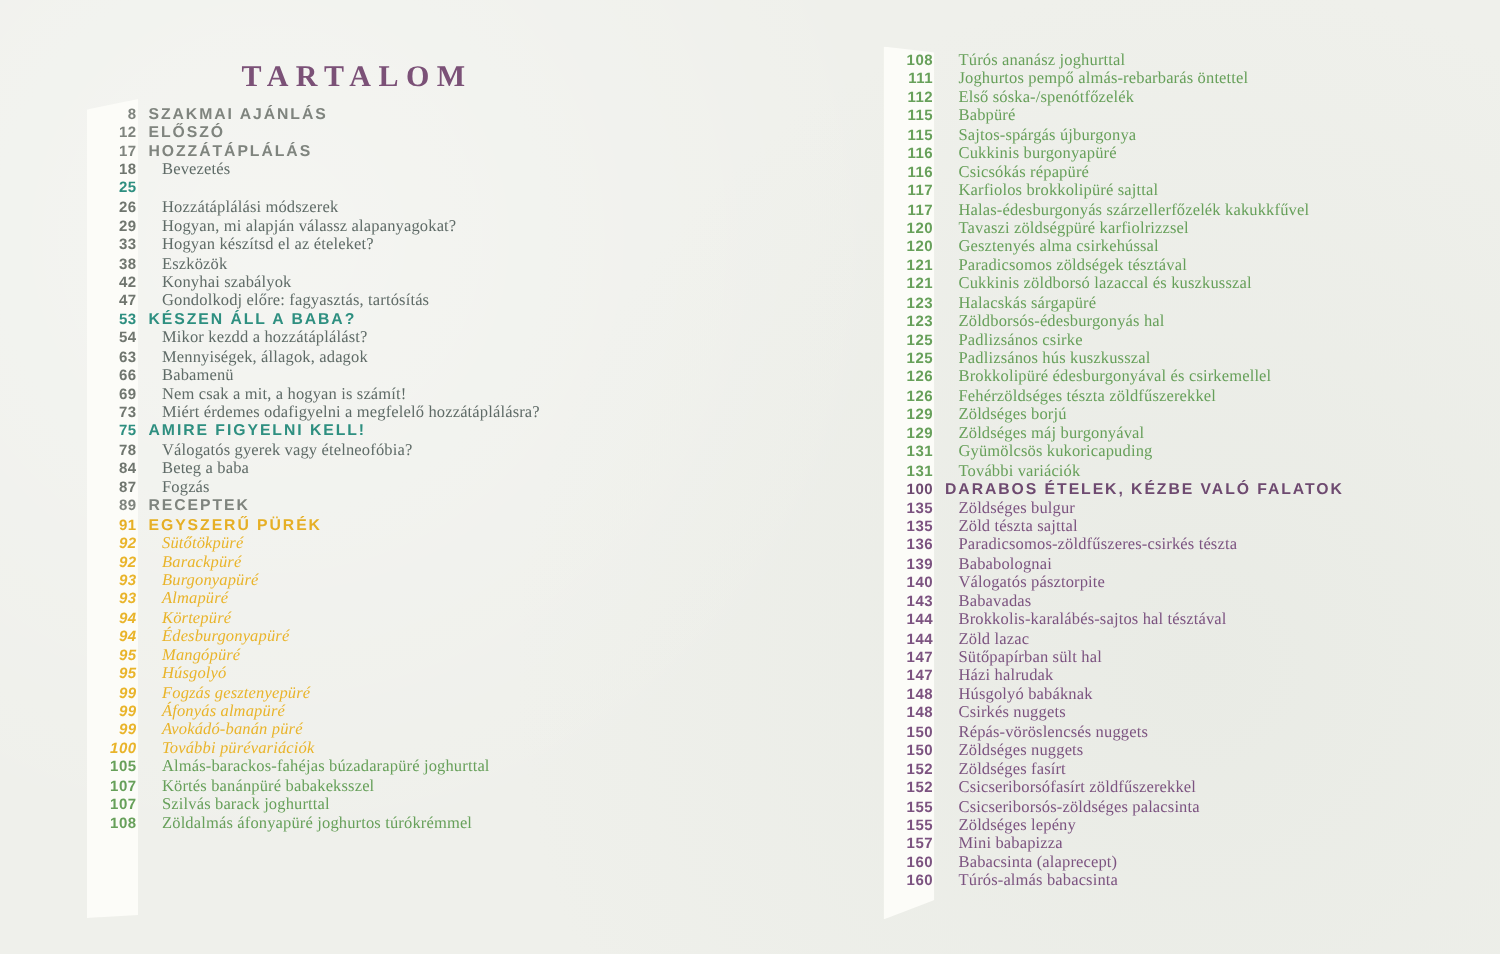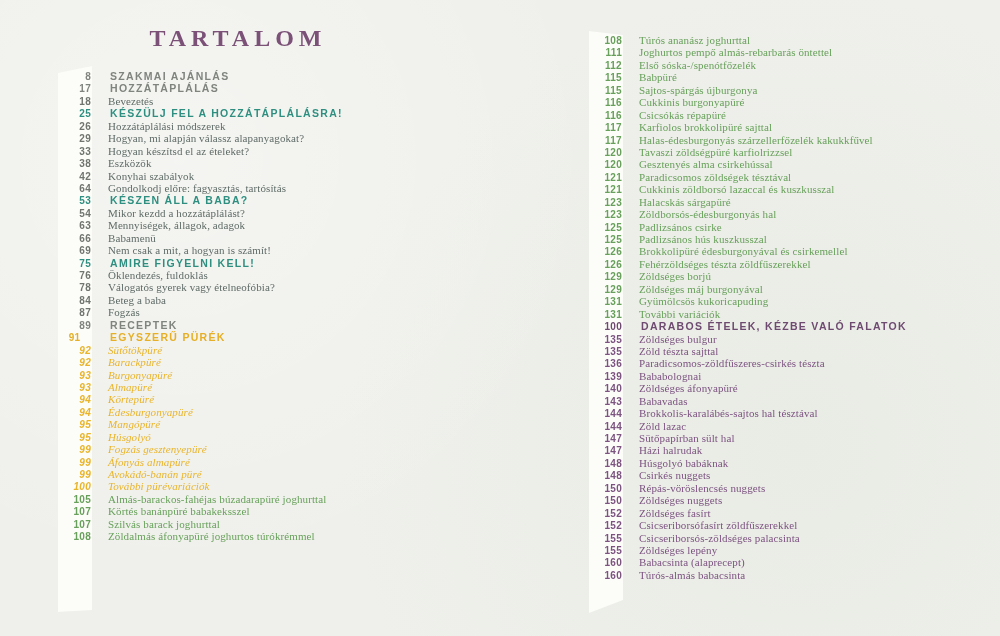--- a/index.html
+++ b/index.html
@@ -5,24 +5,24 @@
   html,body{margin:0;padding:0;}
   body{
     width:1000px;height:636px;position:relative;overflow:hidden;
     background:#eff0eb;
     background-image:
       radial-gradient(circle at 18% 25%, rgba(255,255,255,.35), rgba(255,255,255,0) 45%),
       radial-gradient(circle at 80% 70%, rgba(222,226,218,.35), rgba(222,226,218,0) 50%);
     font-family:"Liberation Sans", sans-serif;
   }
   .page-title{
-    position:absolute;left:60px;top:25px;width:356px;
+    position:absolute;left:60px;top:40px;width:356px;
     text-align:center;
     font-family:"Liberation Serif", serif;
-    font-size:24px;letter-spacing:5px;
+    font-size:20px;letter-spacing:5px;
     color:#7b5177;font-weight:600;
   }
   .ribbon{
     position:absolute;background:#fcfcf8;
     box-shadow:0 0 2px rgba(0,0,0,0.04);
   }
   .ribbon.left{
     left:58px;top:66px;width:34px;height:546px;
     clip-path:polygon(0 7px,100% 0,100% calc(100% - 2px),0 100%);
   }
@@ -33,32 +33,32 @@
   .toc-col{position:absolute;}
   .toc-col.left{left:58px;top:70px;}
   .toc-col.right{left:589px;top:34px;}
   .row{display:flex;align-items:baseline;height:12.45px;white-space:nowrap;}
   .num{
     flex:none;width:33px;text-align:right;
     font-weight:bold;font-size:10px;letter-spacing:.3px;line-height:12.45px;
   }
   .label{line-height:12.45px;}
   .section .label{
-    margin-left:19px;
+    margin-left:8px;
     font-size:10.5px;font-weight:bold;letter-spacing:1.3px;
   }
   .item .label{
     margin-left:17px;
     font-family:"Liberation Serif", serif;
     font-size:11px;letter-spacing:.1px;
   }
   
   .gray-section .num,.gray-section .label{color:#7f847e;}
   .teal-section .num,.teal-section .label{color:#2e8f80;}
-  .yellow-section .num,.yellow-section .label{color:#e6af25;text-align:center;}
+  .yellow-section .num,.yellow-section .label{color:#e6af25;}
   .green-section .num,.green-section .label{color:#4f9342;}
   .purple-section .num,.purple-section .label{color:#6e4a70;}
   .gray-item .num{color:#70766f;}
   .gray-item .label{color:#5f6b67;text-align:center;}
   .yellow-item .num,.yellow-item .label{color:#e9b42a;font-style:italic;}
   .green-item .num,.green-item .label{color:#67a05a;}
   .purple-item .num,.purple-item .label{color:#7c5380;}
 </style>
 </head>
 <body>
@@ -67,30 +67,33 @@
 <div class="ribbon right"></div>
 
 <div class="page-title">TARTALOM</div>
 
 <div class="toc-col left">
     <div class="row gray-section section">
     <span class="num">8</span>
     <span class="label">SZAKMAI AJÁNLÁS</span>
   </div>
     <div class="row gray-section section">
+    <span class="num">12</span>
+    <span class="label">ELŐSZÓ</span>
+  </div>
+    <div class="row gray-section section">
     <span class="num">17</span>
     <span class="label">HOZZÁTÁPLÁLÁS</span>
   </div>
     <div class="row gray-item item">
     <span class="num">18</span>
     <span class="label">Bevezetés</span>
   </div>
     <div class="row teal-section section">
     <span class="num">25</span>
-    <span class="label">KÉSZÜLJ FEL A HOZZÁTÁPLÁLÁSRA!</span>
   </div>
     <div class="row gray-item item">
     <span class="num">26</span>
     <span class="label">Hozzátáplálási módszerek</span>
   </div>
     <div class="row gray-item item">
     <span class="num">29</span>
     <span class="label">Hogyan, mi alapján válassz alapanyagokat?</span>
   </div>
     <div class="row gray-item item">
@@ -99,21 +102,21 @@
   </div>
     <div class="row gray-item item">
     <span class="num">38</span>
     <span class="label">Eszközök</span>
   </div>
     <div class="row gray-item item">
     <span class="num">42</span>
     <span class="label">Konyhai szabályok</span>
   </div>
     <div class="row gray-item item">
-    <span class="num">64</span>
+    <span class="num">47</span>
     <span class="label">Gondolkodj előre: fagyasztás, tartósítás</span>
   </div>
     <div class="row teal-section section">
     <span class="num">53</span>
     <span class="label">KÉSZEN ÁLL A BABA?</span>
   </div>
     <div class="row gray-item item">
     <span class="num">54</span>
     <span class="label">Mikor kezdd a hozzátáplálást?</span>
   </div>
@@ -122,29 +125,29 @@
     <span class="label">Mennyiségek, állagok, adagok</span>
   </div>
     <div class="row gray-item item">
     <span class="num">66</span>
     <span class="label">Babamenü</span>
   </div>
     <div class="row gray-item item">
     <span class="num">69</span>
     <span class="label">Nem csak a mit, a hogyan is számít!</span>
   </div>
+    <div class="row gray-item item">
+    <span class="num">73</span>
+    <span class="label">Miért érdemes odafigyelni a megfelelő hozzátáplálásra?</span>
+  </div>
     <div class="row teal-section section">
     <span class="num">75</span>
     <span class="label">AMIRE FIGYELNI KELL!</span>
   </div>
     <div class="row gray-item item">
-    <span class="num">76</span>
-    <span class="label">Öklendezés, fuldoklás</span>
-  </div>
-    <div class="row gray-item item">
     <span class="num">78</span>
     <span class="label">Válogatós gyerek vagy ételneofóbia?</span>
   </div>
     <div class="row gray-item item">
     <span class="num">84</span>
     <span class="label">Beteg a baba</span>
   </div>
     <div class="row gray-item item">
     <span class="num">87</span>
     <span class="label">Fogzás</span>
@@ -330,21 +333,21 @@
     <div class="row purple-item item">
     <span class="num">136</span>
     <span class="label">Paradicsomos-zöldfűszeres-csirkés tészta</span>
   </div>
     <div class="row purple-item item">
     <span class="num">139</span>
     <span class="label">Bababolognai</span>
   </div>
     <div class="row purple-item item">
     <span class="num">140</span>
-    <span class="label">Zöldséges áfonyapüré</span>
+    <span class="label">Válogatós pásztorpite</span>
   </div>
     <div class="row purple-item item">
     <span class="num">143</span>
     <span class="label">Babavadas</span>
   </div>
     <div class="row purple-item item">
     <span class="num">144</span>
     <span class="label">Brokkolis-karalábés-sajtos hal tésztával</span>
   </div>
     <div class="row purple-item item">
@@ -385,20 +388,24 @@
   </div>
     <div class="row purple-item item">
     <span class="num">155</span>
     <span class="label">Csicseriborsós-zöldséges palacsinta</span>
   </div>
     <div class="row purple-item item">
     <span class="num">155</span>
     <span class="label">Zöldséges lepény</span>
   </div>
     <div class="row purple-item item">
+    <span class="num">157</span>
+    <span class="label">Mini babapizza</span>
+  </div>
+    <div class="row purple-item item">
     <span class="num">160</span>
     <span class="label">Babacsinta (alaprecept)</span>
   </div>
     <div class="row purple-item item">
     <span class="num">160</span>
     <span class="label">Túrós-almás babacsinta</span>
   </div>
   </div>
 
 </body></html>

